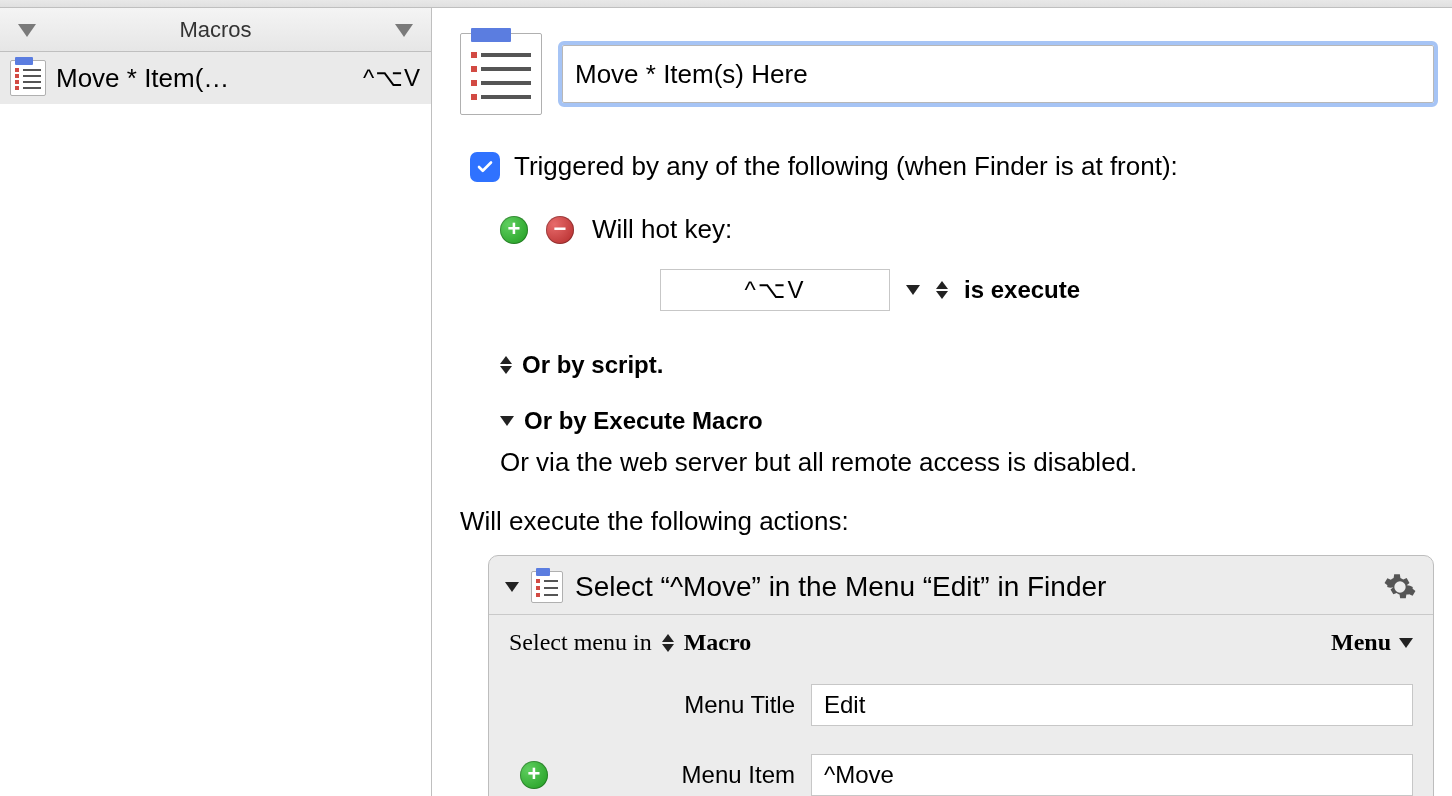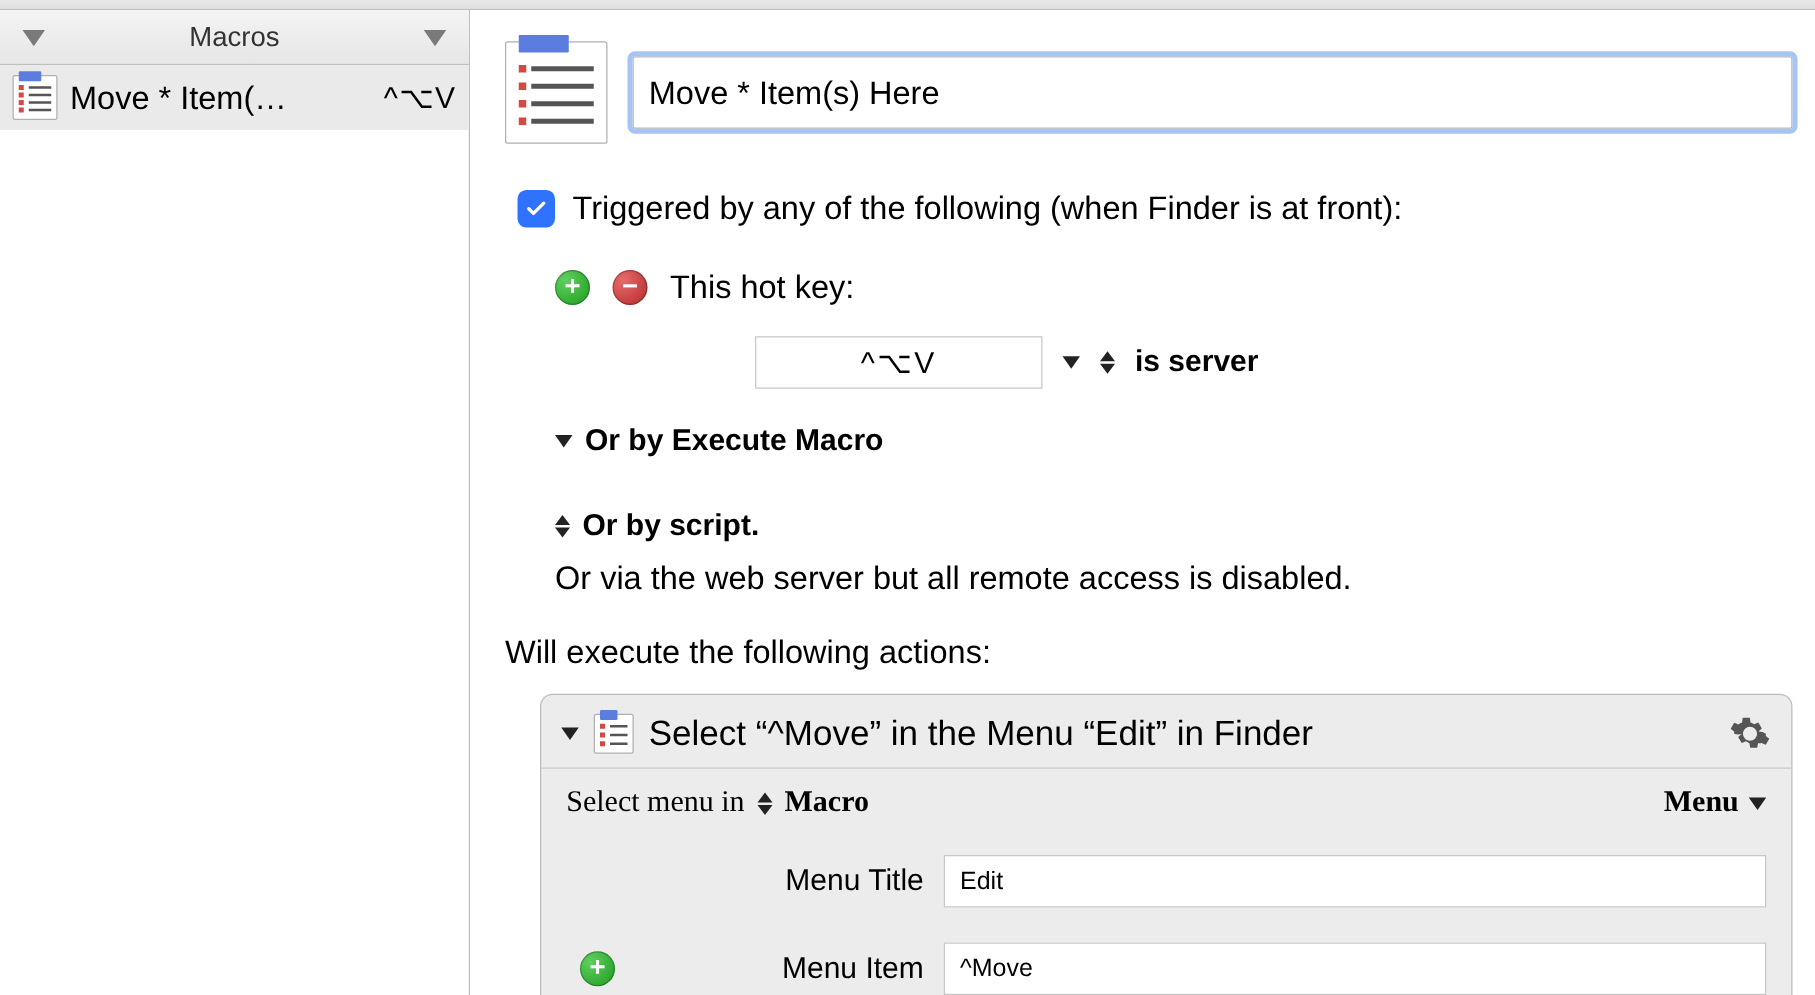--- a/index.html
+++ b/index.html
@@ -15,21 +15,21 @@
   .topstrip {
     height: 8px;
     background: linear-gradient(#e8e8e8,#e0e0e0);
     border-bottom: 1px solid #bfbfbf;
   }
   .main {
     display: flex;
     height: calc(100% - 8px);
   }
   .sidebar {
-    width: 376px;
+    width: 432px;
     border-right: 1px solid #bfbfbf;
     background: #fff;
     display: flex;
     flex-direction: column;
   }
   .sidebar-header {
     display: flex;
     align-items: center;
     height: 44px;
     background: linear-gradient(#f4f4f4,#e6e6e6);
@@ -241,21 +241,21 @@
   .form-row {
     display:flex; align-items:center; gap:16px;
     margin-top:28px;
   }
   .form-row .lbl {
     width:220px; text-align:right; font-size:24px;
   }
   .form-row input {
     flex:1; height:42px;
     border:1px solid #c7c7c7; background:#fff;
-    font-size:20px; padding:0 12px;
+    font-size:24px; padding:0 12px;
   }
   .form-row .left-slot { width:50px; display:flex; justify-content:center; }
 
 </style>
 </head>
 <body>
 
 <div class="topstrip"></div>
 
 <div class="main">
@@ -332,44 +332,44 @@
       <div class="trigger-label">Triggered by any of the following (when Finder is at front):</div>
     </div>
 
     <div class="hotkey-row">
       <div class="circle-btn circle-add">
           <span>+</span>
         </div>
       <div class="circle-btn circle-remove">
           <span>−</span>
         </div>
-      <div class="hotkey-label">This hot key:</div>
+      <div class="hotkey-label">Will hot key:</div>
     </div>
 
     <div class="hotkey-input-row">
       <input class="hotkey-input" type="text" value="^⌥V" style="">
       <span class="chevron-down"></span>
       <span class="updown">
           <span class="u"></span>
           <span class="d"></span>
         </span>
-      <span class="ispressed">is server</span>
-    </div>
-
-    <div class="disclosure-row second">
-      <span class="chevron-down"></span>
-      <span>Or by Execute Macro</span>
+      <span class="ispressed">is execute</span>
     </div>
 
     <div class="disclosure-row">
       <span class="updown">
           <span class="u"></span>
           <span class="d"></span>
         </span>
       <span>Or by script.</span>
+    </div>
+
+    <div class="disclosure-row second">
+      <span class="chevron-down"></span>
+      <span>Or by Execute Macro</span>
     </div>
 
     <div class="webserver">Or via the web server but all remote access is disabled.</div>
 
     <div class="willexec">Will execute the following actions:</div>
 
     <div class="action-block">
       <div class="action-header">
         <span class="chevron-down"></span>
         <div class="list-icon" style="width:32px;height:32px">

